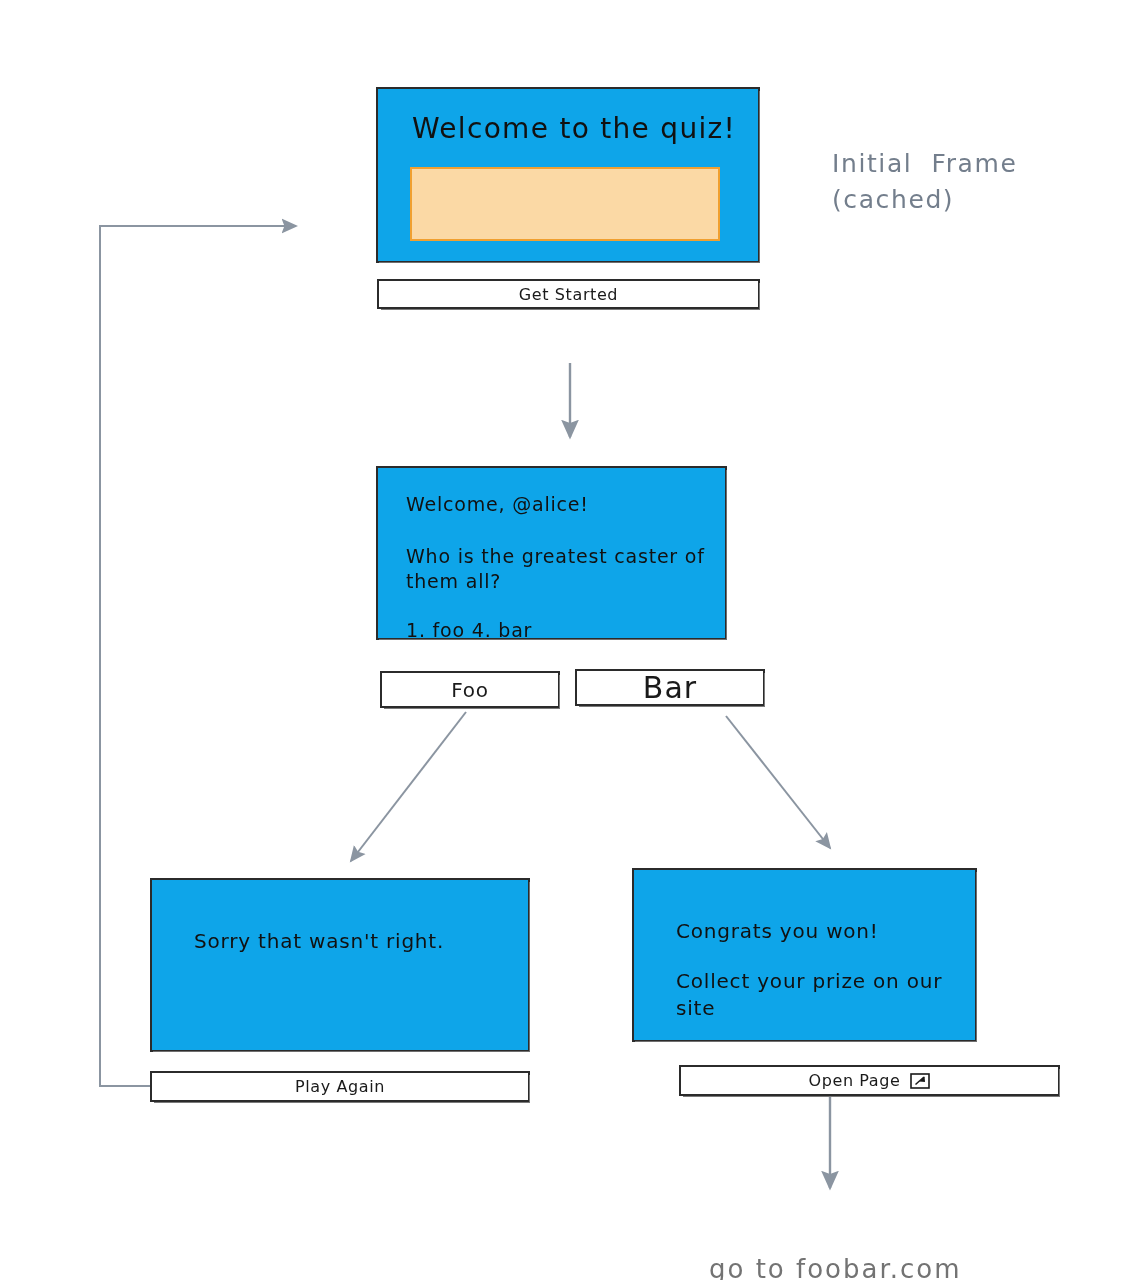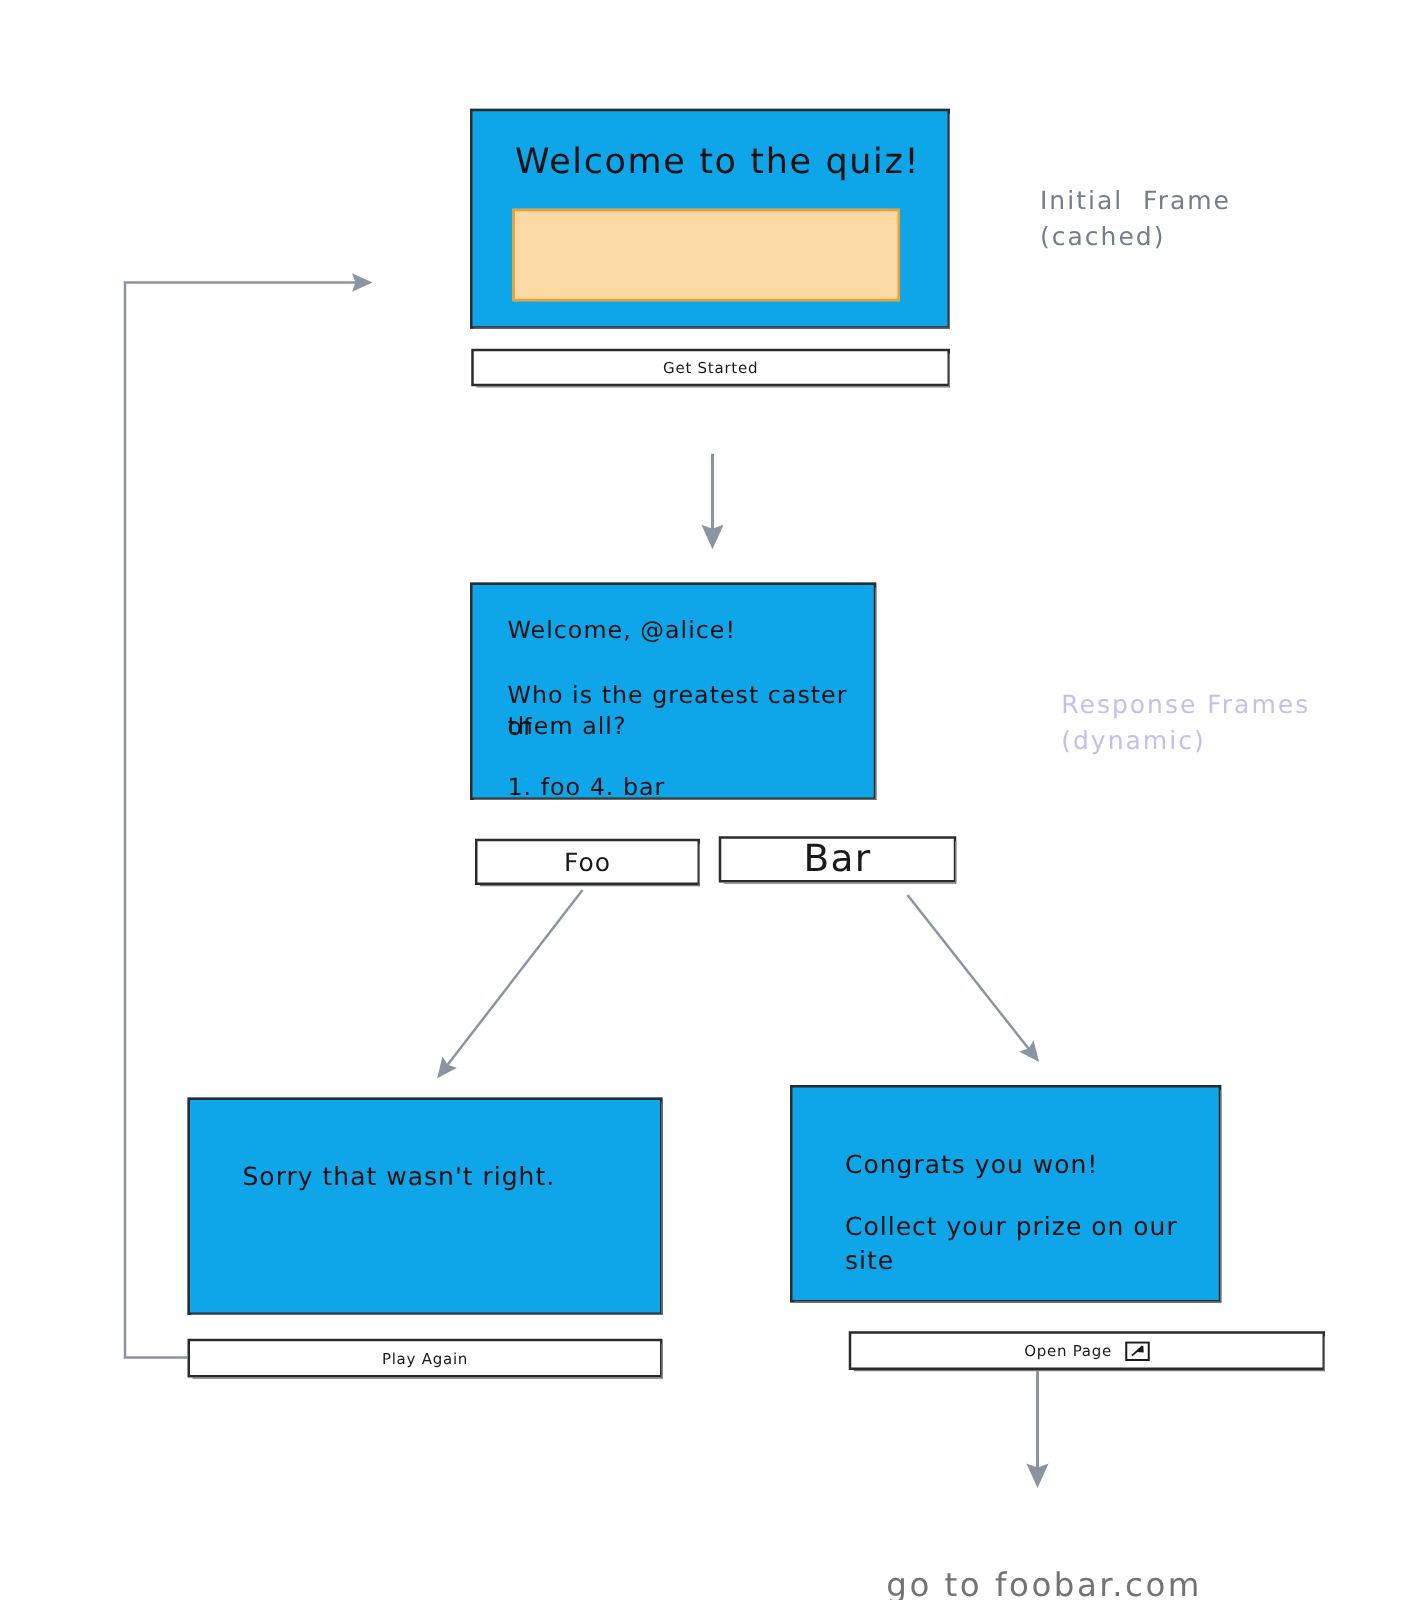--- a/index.html
+++ b/index.html
@@ -63,21 +63,21 @@
     left: 2px;
     top: 2px;
     right: -2px;
     bottom: -3px;
     border-right: 1px solid #7a7a7a;
     border-bottom: 1px solid #7a7a7a;
     pointer-events: none;
   }
   .btn-label {
     font-family: "DejaVu Sans", sans-serif;
-    font-size: 12px;
+    font-size: 16px;
     color: #1a1a1a;
     letter-spacing: 0.6px;
     white-space: nowrap;
   }
   .btn-label.lg {
     font-size: 30px;
     letter-spacing: 1px;
   }
   .btn-label.md {
     font-size: 20px;
@@ -100,21 +100,21 @@
   }
   .orange-box {
     position: absolute;
     box-sizing: border-box;
     background: #fbd9a5;
     border: 2px solid #f0a030;
   }
   
   .annot {
     position: absolute;
-    font-size: 20px;
+    font-size: 25px;
     line-height: 1.45;
     letter-spacing: 1.6px;
     white-space: pre;
   }
   .annot.gray  { color: #737e8c; }
   .annot.purple{ color: #c5bff0; }
   .annot.faint {
     color: #737373;
     font-size: 26px;
     letter-spacing: 2px;
@@ -166,37 +166,35 @@
     <div class="orange-box" style="left:32px; top:78px; width:310px; height:74px;"></div>
   </div>
 
   <div class="btn" style="left:377px; top:279px; width:383px; height:30px;">
     <span class="btn-label">Get Started</span>
   </div>
 
   <div class="annot gray" style="left:832px; top:146px;">Initial  Frame
 (cached)</div>
 
-  <div class="frame" style="left:376px; top:466px; width:325px; height:174px;">
+  <div class="frame" style="left:376px; top:466px; width:351px; height:174px;">
     <div class="ftext" style="left:28px; top:24px;">Welcome, @alice!</div>
     <div class="ftext" style="left:28px; top:76px;">Who is the greatest caster of</div>
     <div class="ftext" style="left:28px; top:101px;">them all?</div>
     <div class="ftext" style="left:28px; top:150px;">1. foo        4. bar</div>
   </div>
 
   <div class="btn" style="left:380px; top:671px; width:180px; height:37px;">
     <span class="btn-label md">Foo</span>
   </div>
 
   <div class="btn" style="left:575px; top:669px; width:190px; height:37px;">
     <span class="btn-label lg">Bar</span>
   </div>
 
-  <div class="annot purple" style="left:849px; top:549px;">Response Frames
-(dynamic)</div>
 
   <div class="frame" style="left:150px; top:878px; width:380px; height:174px;padding-left:39px;">
     <div class="ftext" style="left:42px; top:48px; font-size:20px;">Sorry that wasn't right.</div>
   </div>
 
   <div class="btn" style="left:150px; top:1071px; width:380px; height:31px;">
     <span class="btn-label">Play Again</span>
   </div>
 
   <div class="frame" style="left:632px; top:868px; width:345px; height:174px;">

